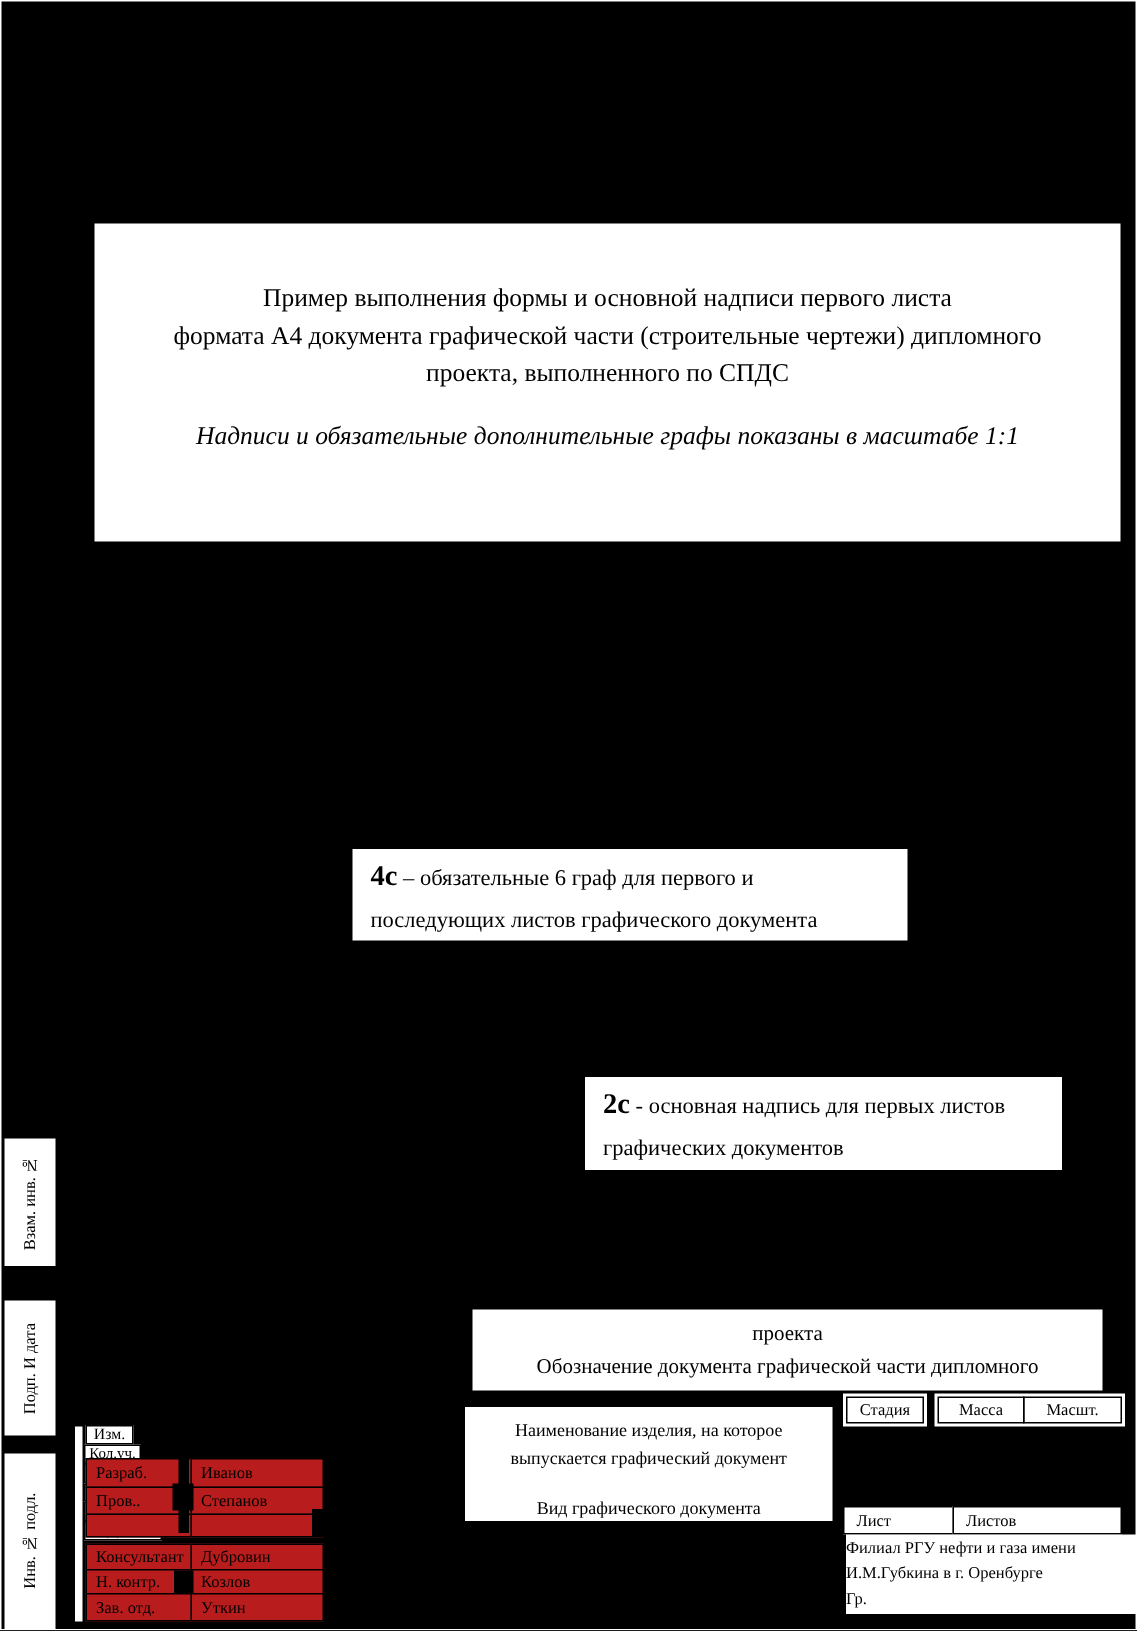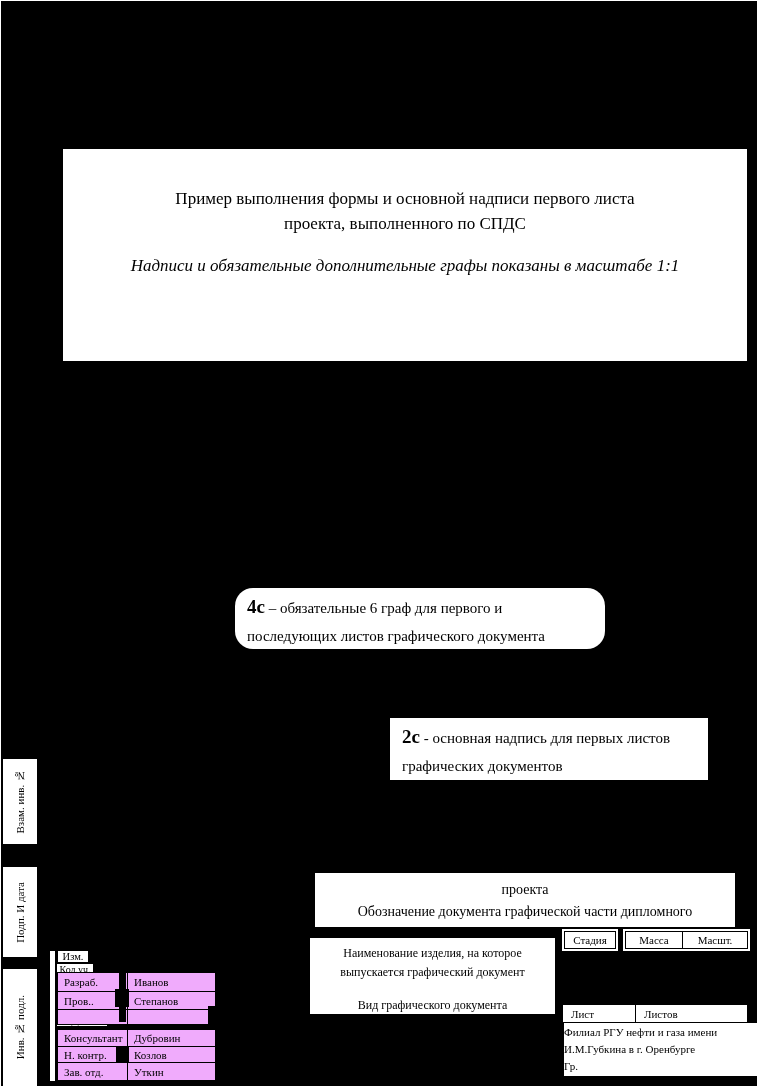--- a/index.html
+++ b/index.html
@@ -12,21 +12,21 @@
   .frame{left:0;top:0;width:758px;height:1087px;border:1px solid #fff;}
 
   
   .top-box{left:63px;top:149px;width:684px;height:212px;text-align:center;}
   .top-title{padding-top:37px;font-size:17px;line-height:25px;}
   .top-subtitle{margin-top:20px;font-size:17px;font-style:italic;}
 
   
   .callout{font-size:15px;line-height:28px;padding:5px 0 0 12px;}
   .co-prefix{font-weight:bold;font-size:19px;}
-  .callout-4c{left:235px;top:588px;width:370px;height:61px;border-radius:18px;}
+  .callout-4c{left:235px;top:566px;width:370px;height:61px;}
   .callout-2c{left:390px;top:718px;width:318px;height:62px;}
 
   
   .side{left:3px;width:34px;display:flex;align-items:center;justify-content:center;}
   .side span{writing-mode:vertical-rl;transform:rotate(180deg);font-size:11px;white-space:nowrap;}
   .side-vzam{top:759px;height:85px;}
   .side-podp{top:867px;height:90px;}
   .side-inv{top:969px;height:117px;}
 
   
@@ -50,21 +50,21 @@
   .scell.s1{width:74px;}
   .scell.s2{flex:1;margin-left:-1px;}
   .orgbox{left:564px;top:1023px;width:212px;height:53px;text-align:left;font-size:11px;line-height:17px;padding-top:1px;}
 
   
   .leftstrip{left:50px;top:951px;width:5px;height:130px;background:#fff;}
   .thead{left:57px;top:950px;height:20px;display:flex;flex-direction:column;}
   .hcell{background:#fff;border:1px solid #000;box-sizing:border-box;display:flex;align-items:center;justify-content:center;font-size:10.5px;}
   .hcell + .hcell{margin-left:-1px;}
   .c0{width:32px;}.c1{width:38px;font-size:10px;}.c2{width:33px;}.c3{width:44px;font-size:9.5px;}.c4{width:47px;}.c5{width:52px;}
-  .rcell{position:absolute;background:#f0abfc;border:1px solid #000;box-sizing:border-box;font-size:11px;display:flex;align-items:center;padding-left:6px;}
+  .rcell{position:absolute;background:#b91c1c;border:1px solid #000;box-sizing:border-box;font-size:11px;display:flex;align-items:center;padding-left:6px;}
   .colrole{left:57px;width:71px;}
   .colname{left:127px;width:89px;}
   .r1{top:972px;height:20px;}
   .r2{top:991px;height:19px;}
   .r3{top:1009px;height:16px;}
   .r4{top:1029px;height:18px;}
   .r5{top:1046px;height:17px;}
   .r6{top:1062px;height:19px;}
   .mark{position:absolute;background:#000;z-index:5;}
   .m-a{left:119px;top:972px;width:7px;height:50px;}
@@ -74,20 +74,21 @@
 </style>
 </head>
 <body>
 
 <div id="screen">
   <div class="abs frame"></div>
 
   <div class="abs panel top-box">
     <div class="top-title">
       <div>Пример выполнения формы и основной надписи первого листа</div>
+      <div>формата А4 документа графической части (строительные чертежи) дипломного</div>
       <div>проекта, выполненного по СПДС</div>
     </div>
     <div class="top-subtitle">Надписи и обязательные дополнительные графы показаны в масштабе 1:1</div>
   </div>
 
   <div class="abs panel callout callout-4c">
     <div>
       <span class="co-prefix">4с</span>
       <span>– обязательные 6 граф для первого и</span>
     </div>

